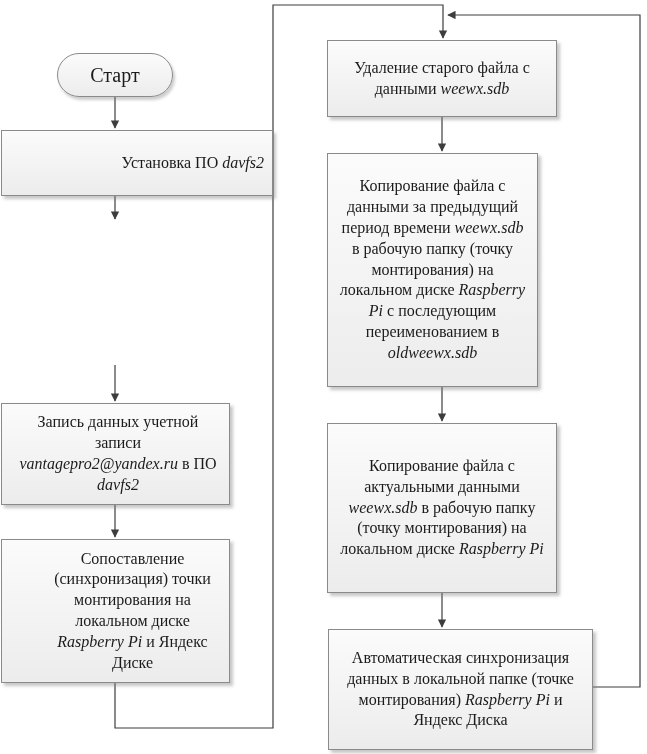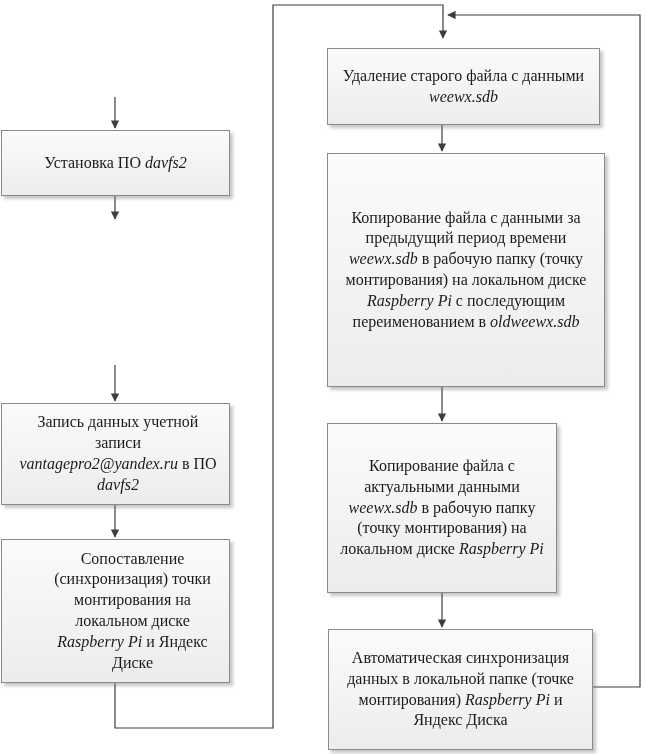--- a/index.html
+++ b/index.html
@@ -38,27 +38,27 @@
     line-height: 1.3;
     padding: 3px 8px;
   }
   .terminator {
     border-radius: 22px;
     font-size: 20px;
     box-shadow: 2px 3px 3px rgba(130,130,130,0.4);
   }
   
   #n-start { left: 57px;  top: 53px;  width: 116px; height: 44px; }
-  #n-l1    { left: 1px;   top: 130px; width: 229px; height: 66px; }
+  #n-l1    { left: 1px;   top: 130px; width: 272px; height: 66px; justify-content: flex-end; }
   #n-l2    { left: 1px;   top: 221px; width: 229px; height: 144px; }
   #n-l3    { left: 1px;   top: 403px; width: 229px; height: 102px; padding-left: 13px; }
   #n-l4    { left: 1px;   top: 539px; width: 229px; height: 144px; padding-left: 42px; }
   
-  #n-r1    { left: 327px; top: 48px;  width: 273px; height: 77px; }
-  #n-r2    { left: 327px; top: 153px; width: 278px; height: 234px; }
+  #n-r1    { left: 327px; top: 40px;  width: 230px; height: 77px; }
+  #n-r2    { left: 327px; top: 153px; width: 211px; height: 234px; }
   #n-r3    { left: 327px; top: 423px; width: 230px; height: 170px; align-items: center; }
   #n-r4    { left: 328px; top: 629px; width: 265px; height: 121px; }
 </style>
 </head>
 <body>
 
 <div id="canvas">
 
   <svg id="connectors" width="647" height="754" viewBox="0 0 647 754" xmlns="http://www.w3.org/2000/svg">
     <defs>
@@ -72,20 +72,23 @@
       <path d="M115,365 V401" marker-end="url(#arrow)"></path>
       <path d="M115,505 V537" marker-end="url(#arrow)"></path>
       <path d="M115,683 V728 H273 V5 H443 V38" marker-end="url(#arrow)"></path>
       <path d="M442,117 V151" marker-end="url(#arrow)"></path>
       <path d="M442,387 V421" marker-end="url(#arrow)"></path>
       <path d="M442,593 V627" marker-end="url(#arrow)"></path>
       <path d="M557,687 H640 V15 H448" marker-end="url(#arrow)"></path>
     </g>
   </svg>
 
+  <div class="node terminator" id="n-start">
+      <span><span>Старт</span></span>
+    </div>
 
   <div class="node" id="n-l1">
       <span><span>Установка ПО </span><span style="font-style: italic;">davfs2</span></span>
     </div>
 
 
   <div class="node" id="n-l3">
       <span><span>Запись данных учетной записи </span><span style="font-style: italic;">vantagepro2@yandex.ru</span><span> в ПО </span><span style="font-style: italic;">davfs2</span></span>
     </div>
 

